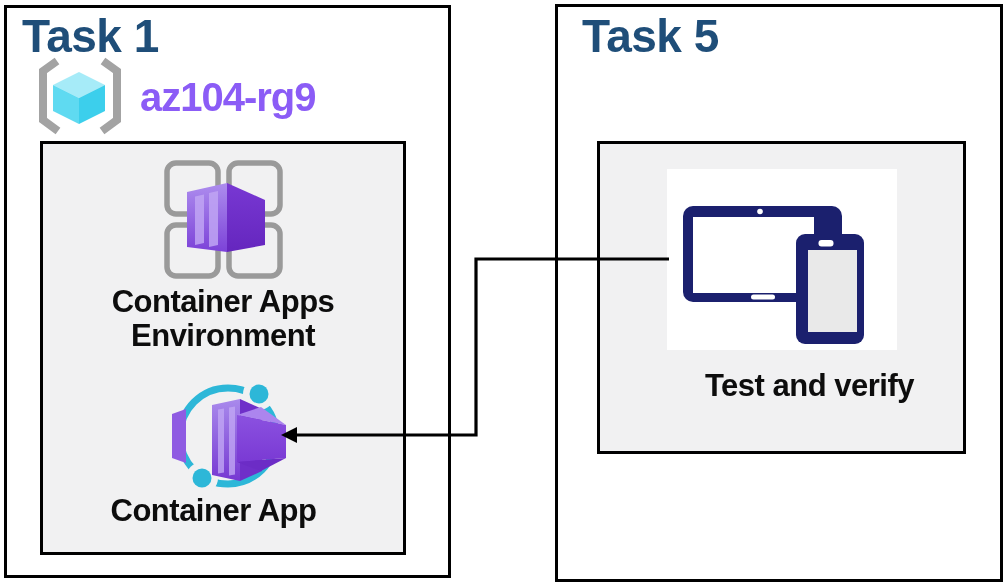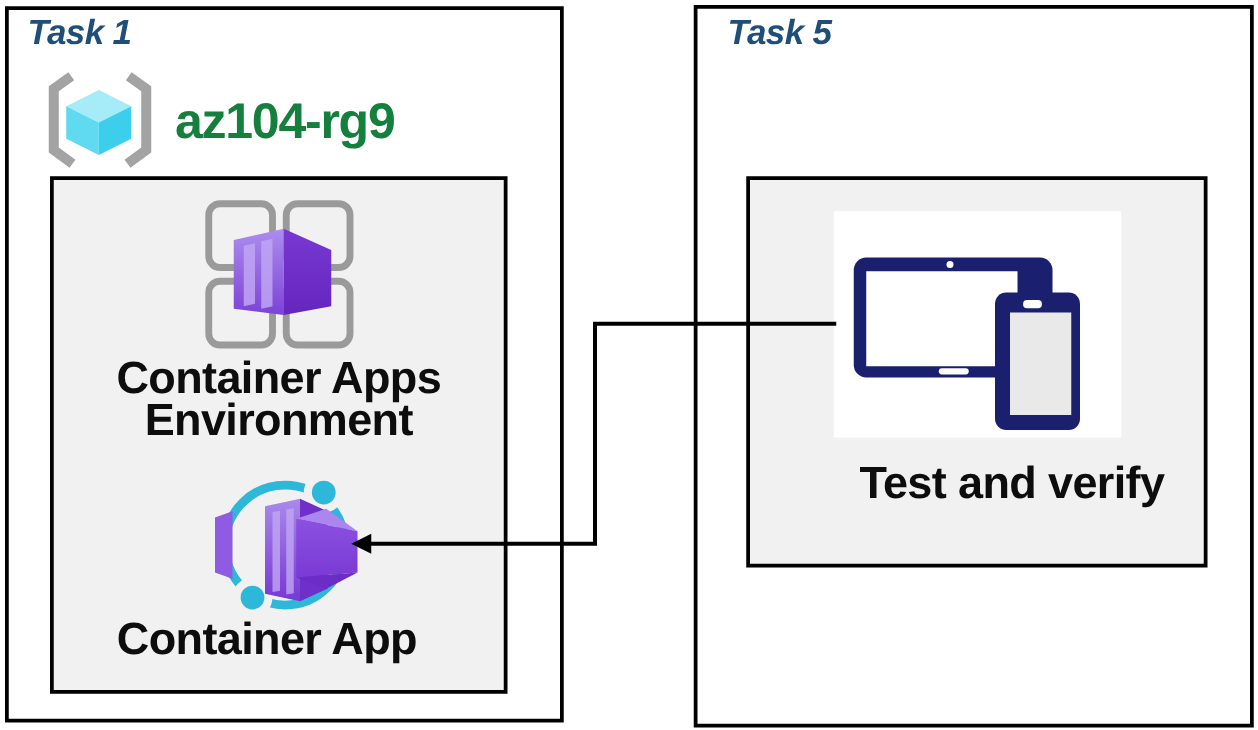--- a/index.html
+++ b/index.html
@@ -8,31 +8,31 @@
     font-family:"Liberation Sans",sans-serif;overflow:hidden;
   }
   .abs{position:absolute;}
   .task-box{
     position:absolute;border:3px solid #000000;background:#ffffff;box-sizing:border-box;
   }
   .inner-box{
     position:absolute;border:3px solid #000000;background:#F1F1F2;box-sizing:border-box;
   }
   .task-title{
-    position:absolute;font-size:28px;font-weight:bold;color:#1F4E79;letter-spacing:-0.5px;
-    white-space:nowrap;line-height:1.1;font-style:italic;
+    position:absolute;font-size:46px;font-weight:bold;color:#1F4E79;letter-spacing:-0.5px;
+    white-space:nowrap;line-height:1.1;
   }
   .rg-row{
     position:absolute;display:flex;align-items:center;gap:14px;
   }
   .rg-label{
-    font-size:40px;font-weight:bold;color:#15803d;letter-spacing:-1px;white-space:nowrap;
+    font-size:40px;font-weight:bold;color:#8b5cf6;letter-spacing:-1px;white-space:nowrap;
   }
   .node-label{
-    position:absolute;text-align:center;font-size:36px;font-weight:bold;color:#0d0d0d;
+    position:absolute;text-align:center;font-size:31px;font-weight:bold;color:#0d0d0d;
     letter-spacing:-0.5px;line-height:34px;
   }
   .white-square{position:absolute;background:#ffffff;}
   svg{display:block;}
   .arrow-layer{position:absolute;left:0;top:0;z-index:6;pointer-events:none;}
 </style>
 </head>
 <body>
 
 <div class="canvas">

